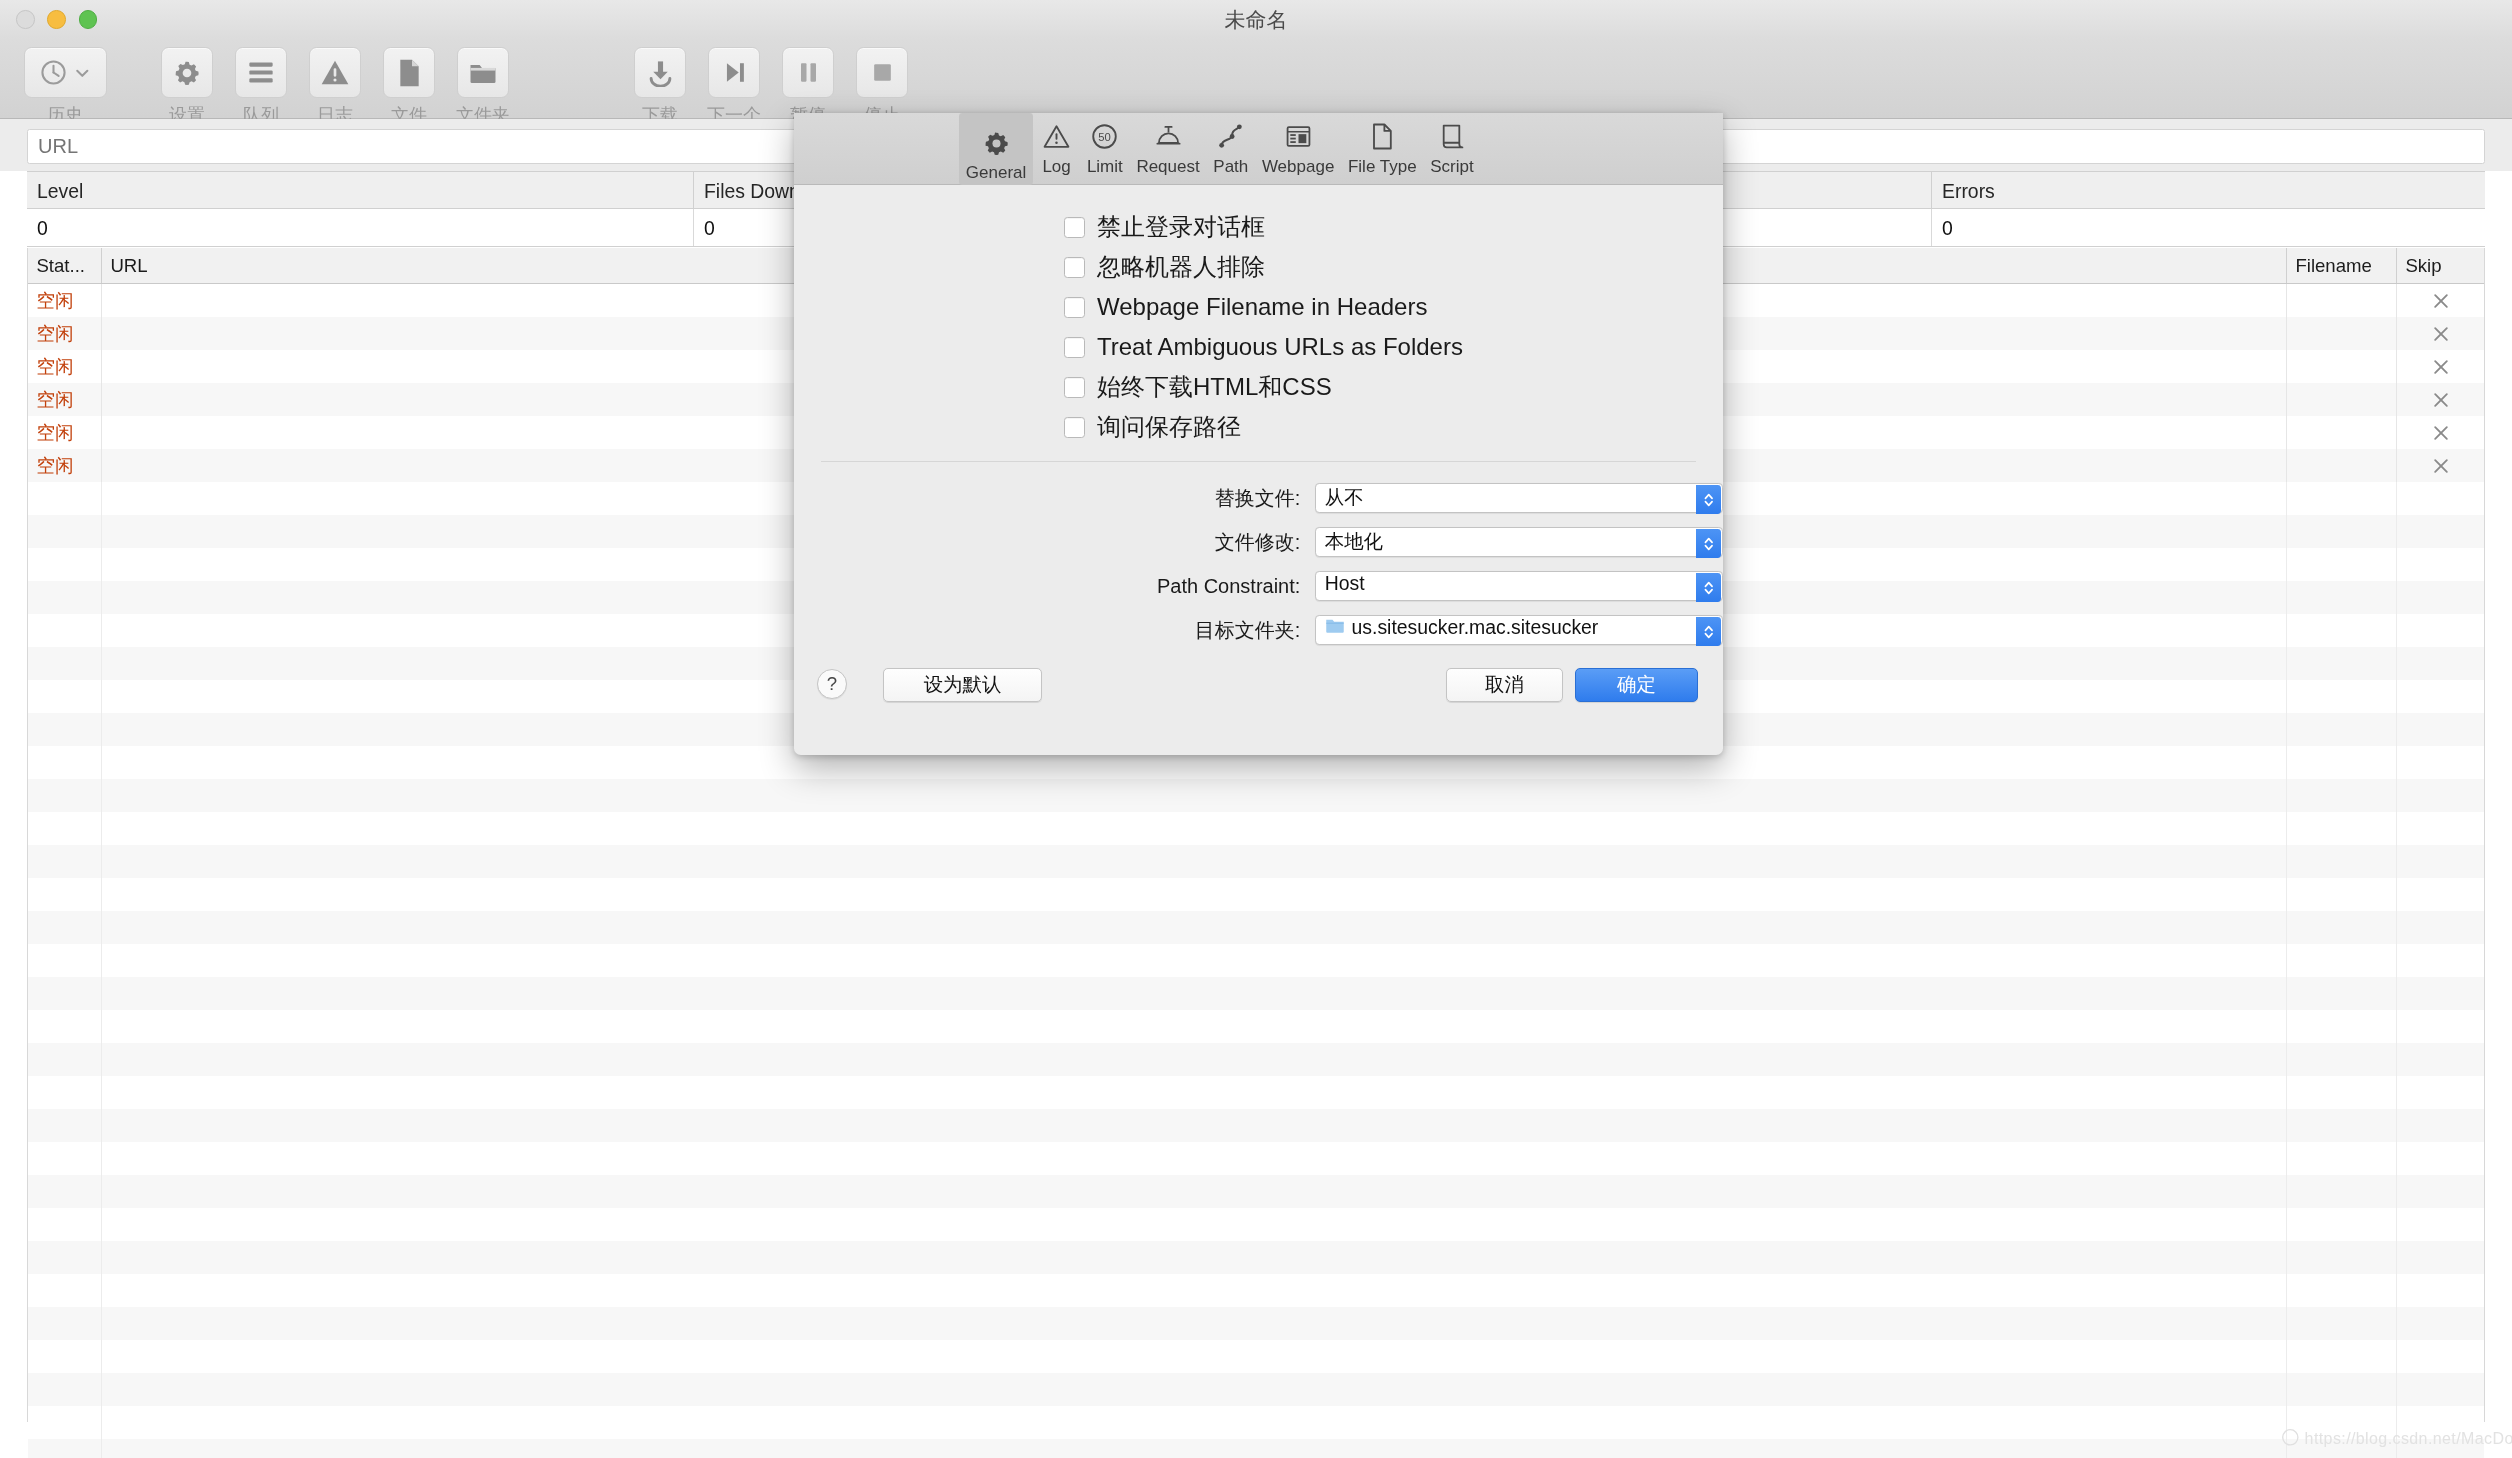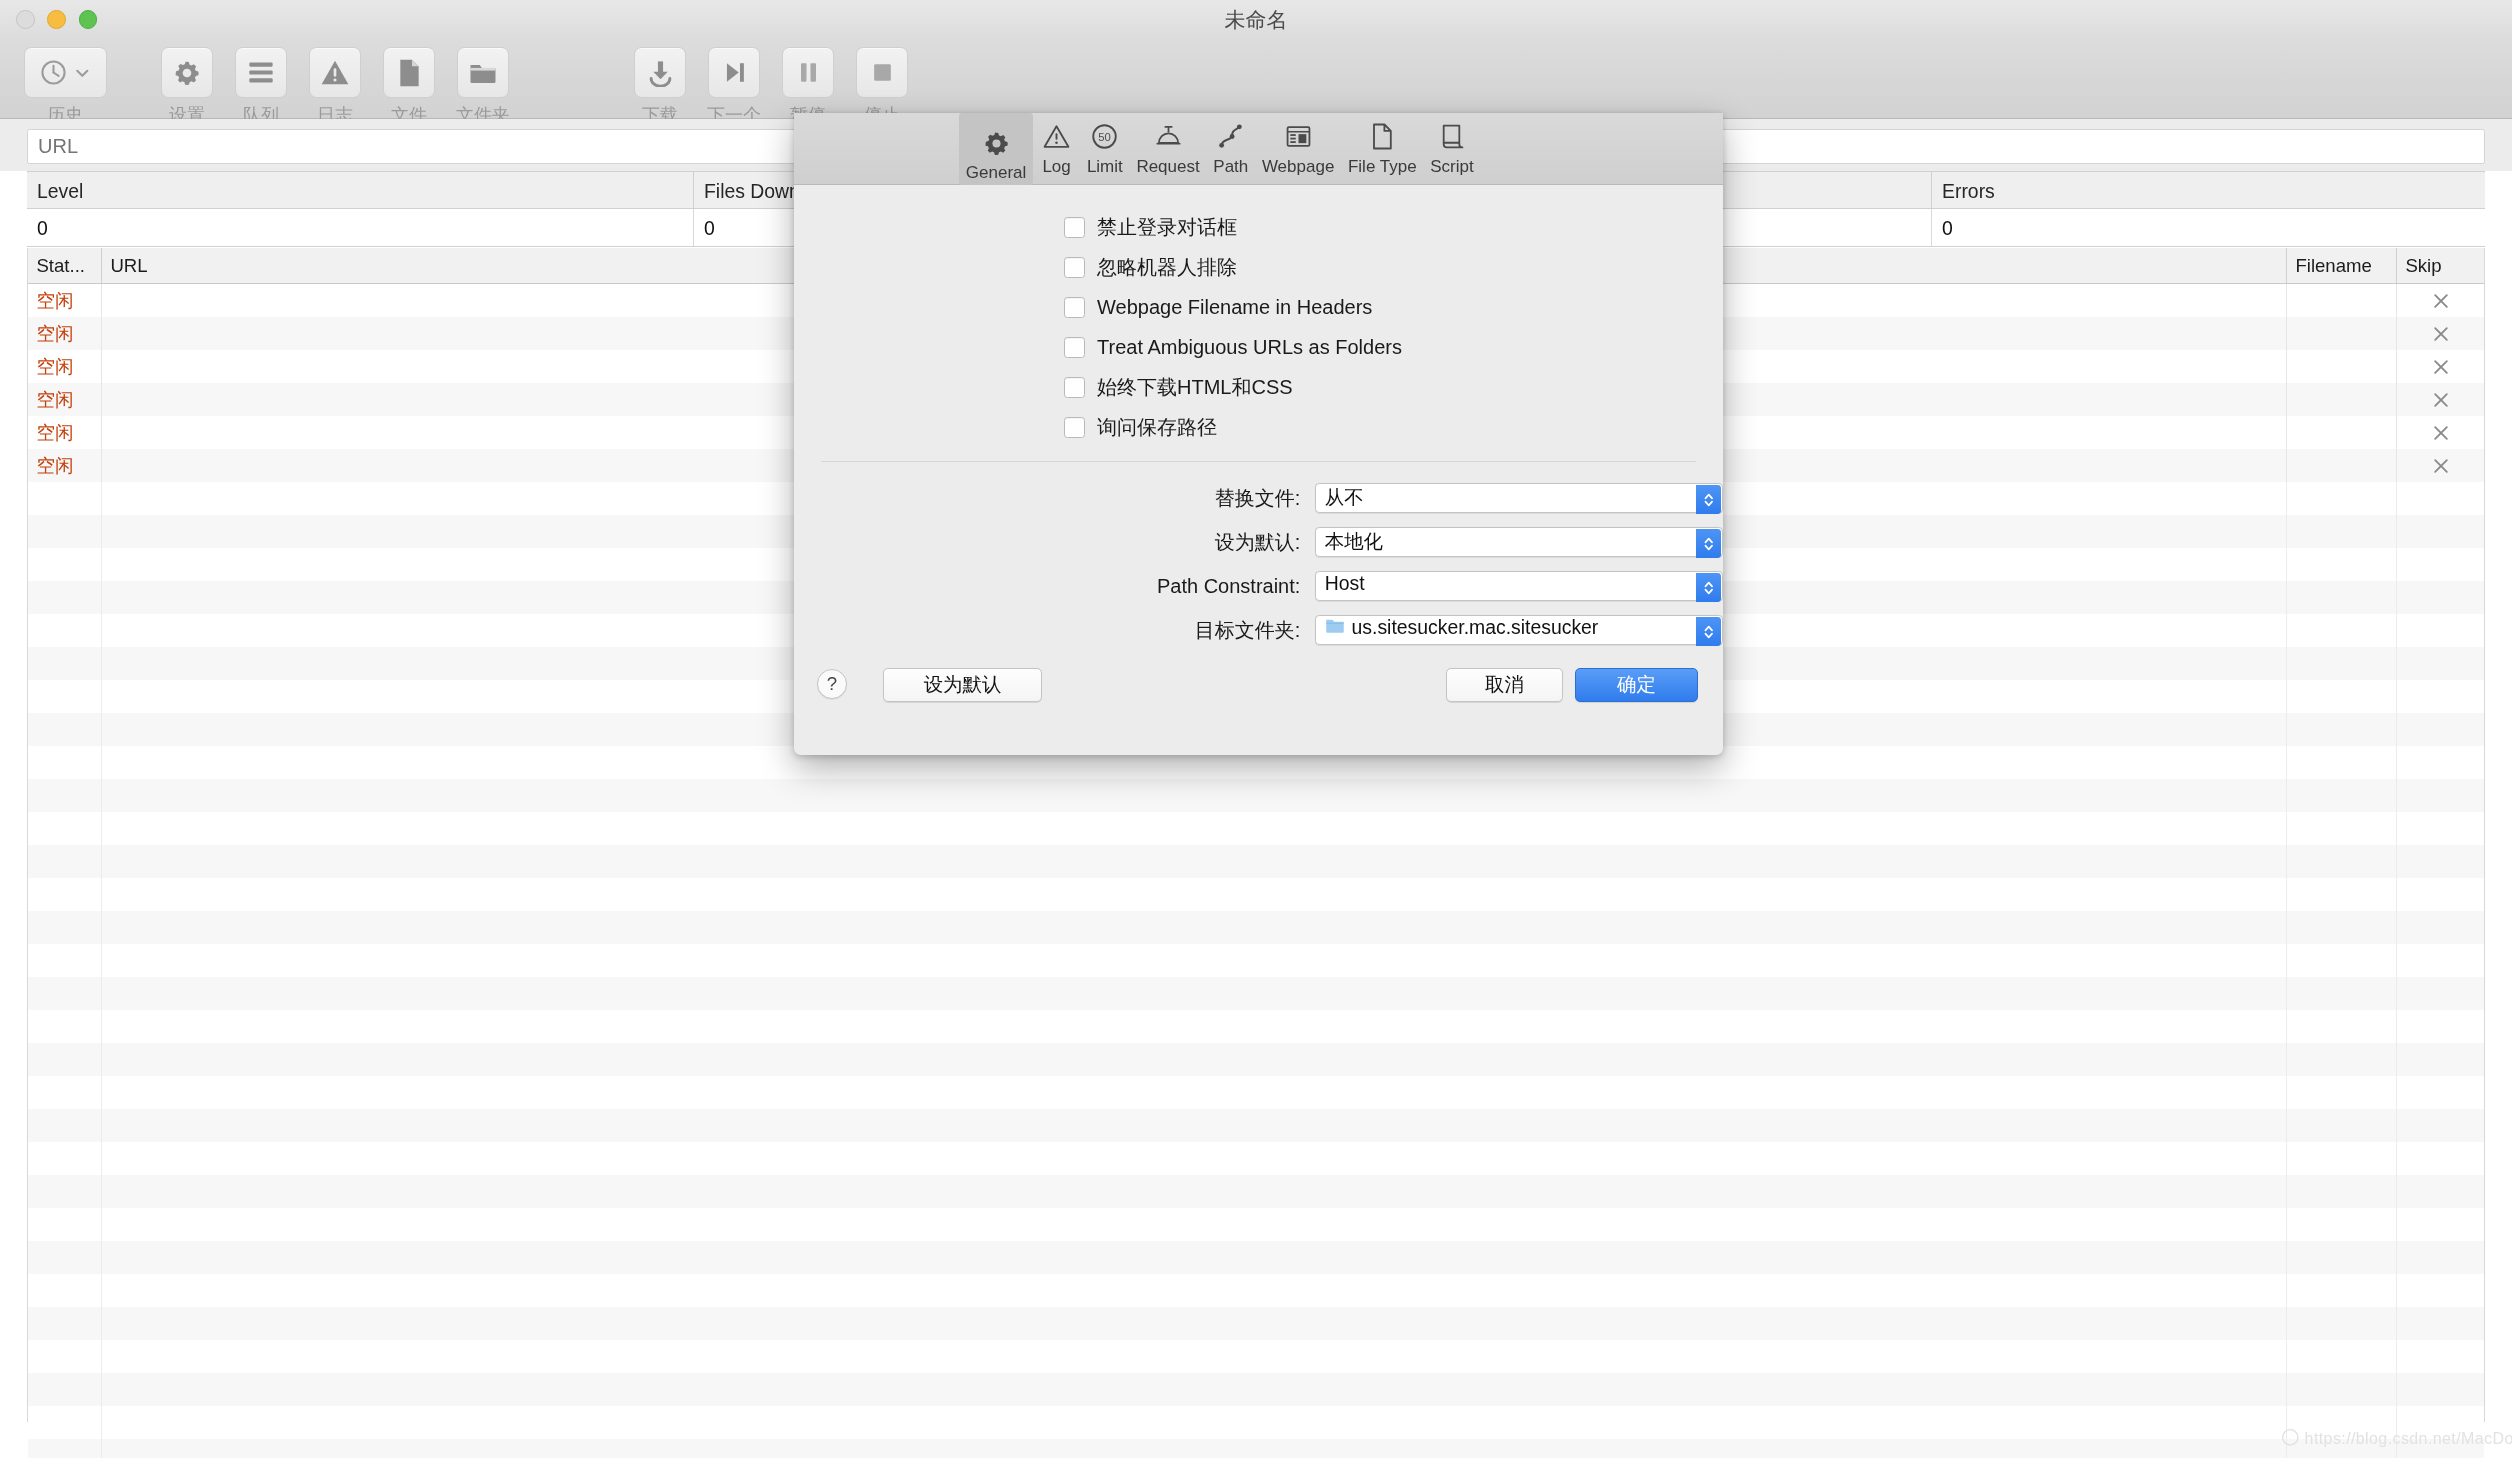--- a/index.html
+++ b/index.html
@@ -156,21 +156,21 @@
   #sheet-body { padding: 0; position: relative; height: 570px; }
 
   .chk-list { padding: 22px 0 0 270px; }
   .chk-row { display: flex; align-items: center; height: 40px; }
   .chk-box {
     width: 21px; height: 21px; background: #fff;
     border: 0.8px solid #b9b9b9; border-radius: 3.4px;
     box-shadow: 0 0.8px 0.8px rgba(0,0,0,.06) inset;
     flex: 0 0 auto;
   }
-  .chk-label { font-size: 20px; color: #1a1a1a; margin-left: 12px; }
+  .chk-label { font-size: 24px; color: #1a1a1a; margin-left: 12px; }
 
   .divider {
     height: 0.8px; background: #d6d6d6; margin: 13.5px 27px 0 27px;
   }
 
   .field-list { padding-top: 15px; }
   .field-row { display: flex; align-items: center; height: 44px; padding-left: 0; }
   .field-label {
     width: 532px; text-align: right; padding-right: 15px;
     font-size: 20px; color: #1a1a1a;
@@ -790,21 +790,21 @@
           <span class="arrows">
             <svg width="13.5" height="20" viewBox="0 0 16 24">
               <polyline points="4,10 8,5.5 12,10" fill="none" stroke="#fff" stroke-width="2" stroke-linecap="round" stroke-linejoin="round"></polyline>
               <polyline points="4,14 8,18.5 12,14" fill="none" stroke="#fff" stroke-width="2" stroke-linecap="round" stroke-linejoin="round"></polyline>
             </svg>
           </span>
         </div>
       </div>
 
       <div class="field-row">
-        <div class="field-label">设为默认:</div>
+        <div class="field-label">文件修改:</div>
         <div class="popup">
           <span>本地化</span>
           <span class="arrows">
             <svg width="13.5" height="20" viewBox="0 0 16 24">
               <polyline points="4,10 8,5.5 12,10" fill="none" stroke="#fff" stroke-width="2" stroke-linecap="round" stroke-linejoin="round"></polyline>
               <polyline points="4,14 8,18.5 12,14" fill="none" stroke="#fff" stroke-width="2" stroke-linecap="round" stroke-linejoin="round"></polyline>
             </svg>
           </span>
         </div>
       </div>

